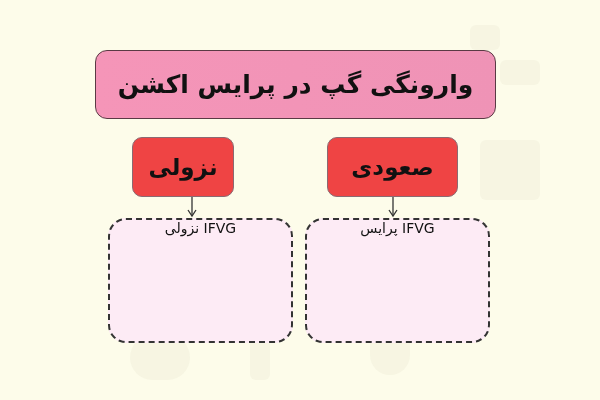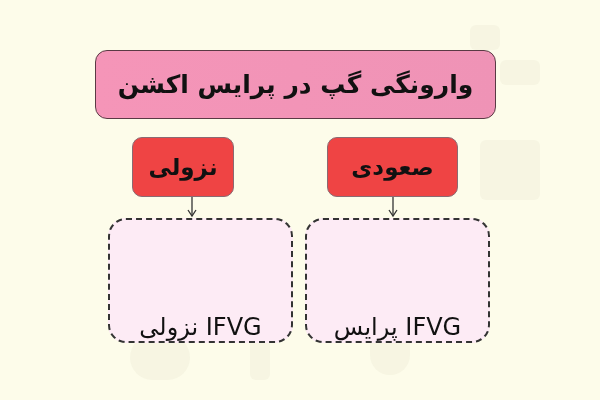--- a/index.html
+++ b/index.html
@@ -14,22 +14,22 @@
   }
   .cat-box {
     position:absolute; top:137px; height:60px; box-sizing:border-box;
     background:#ef4444; border:1.5px solid #8a6a72; border-radius:10px;
     display:flex; align-items:center; justify-content:center;
     font-weight:bold; font-size:23px; color:#111; direction:rtl;
   }
   .dash-box {
     position:absolute; top:218px; height:125px; box-sizing:border-box;
     background:#fdebf5; border:2px dashed #333; border-radius:18px;
-    display:flex; align-items:flex-end; justify-content:center;
-    font-size:24px; color:#111; direction:rtl;
+    display:flex; align-items:flex-start; justify-content:center;
+    font-size:14px; color:#111; direction:rtl;
   }
   svg.arrows { position:absolute; left:0; top:0; }
 </style>
 </head>
 <body>
 
 <div>
   <div class="wm" style="left:470px;top:25px;width:30px;height:25px;"></div>
   <div class="wm" style="left:500px;top:60px;width:40px;height:25px;"></div>
   <div class="wm" style="left:480px;top:140px;width:60px;height:60px;"></div>

